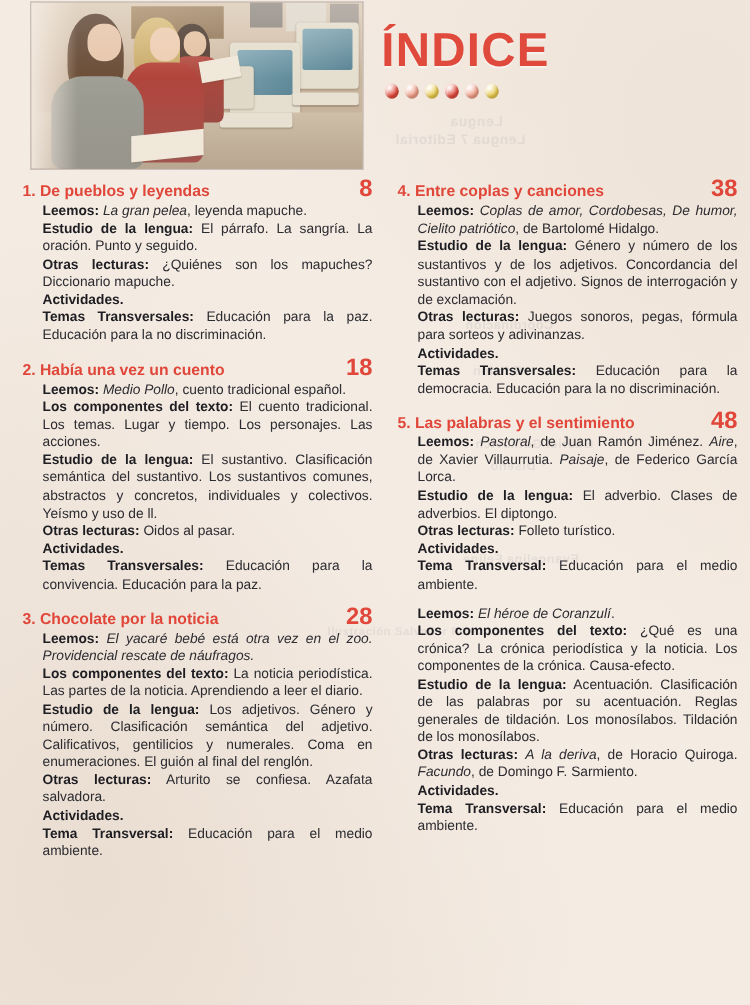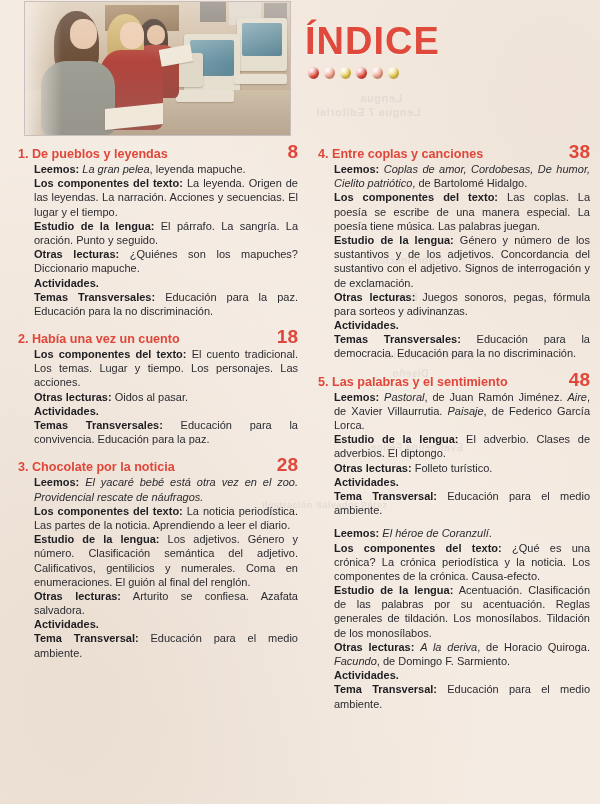--- a/index.html
+++ b/index.html
@@ -183,34 +183,35 @@
 
 <div class="cols">
   <div class="col col-left" id="col-left">
       <div class="unit">
         <div class="unit-head">
           <span class="unit-title">1. De pueblos y leyendas</span>
           <span class="unit-page">8</span>
         </div>
         <div class="unit-body">
           <p><b>Leemos:</b> <i>La gran pelea</i>, leyenda mapuche.</p>
-          <p><b>Los componentes del texto:</b> La leyenda. Origen de las leyendas. La narración. Acciones y secuencias. El lugar y el tiempo.</p>
           <p><b>Estudio de la lengua:</b> El párrafo. La sangría. La oración. Punto y seguido.</p>
           <p><b>Otras lecturas:</b> ¿Quiénes son los mapuches? Diccionario mapuche.</p>
           <p><b>Actividades.</b></p>
           <p><b>Temas Transversales:</b> Educación para la paz. Educación para la no discriminación.</p>
         </div>
       </div>
       <div class="unit">
         <div class="unit-head">
           <span class="unit-title">2. Había una vez un cuento</span>
           <span class="unit-page">18</span>
         </div>
         <div class="unit-body">
+          <p><b>Leemos:</b> <i>Medio Pollo</i>, cuento tradicional español.</p>
           <p><b>Los componentes del texto:</b>  El cuento tradicional. Los temas. Lugar y tiempo. Los personajes. Las acciones.</p>
+          <p><b>Estudio de la lengua:</b> El sustantivo. Clasificación semántica del sustantivo. Los sustantivos comunes, abstractos y concretos, individuales y colectivos. Yeísmo y uso de ll.</p>
           <p><b>Otras lecturas:</b> Oidos al pasar.</p>
           <p><b>Actividades.</b></p>
           <p><b>Temas Transversales:</b> Educación para la convivencia. Educación para la paz.</p>
         </div>
       </div>
       <div class="unit">
         <div class="unit-head">
           <span class="unit-title">3. Chocolate por la noticia</span>
           <span class="unit-page">28</span>
         </div>
@@ -225,21 +226,20 @@
       </div>
     </div>
   <div class="col col-right" id="col-right">
       <div class="unit">
         <div class="unit-head">
           <span class="unit-title">4. Entre coplas y canciones</span>
           <span class="unit-page">38</span>
         </div>
         <div class="unit-body">
           <p><b>Leemos:</b> <i>Coplas de amor, Cordobesas, De humor, Cielito patriótico</i>, de Bartolomé Hidalgo.</p>
-          <p><b>Los componentes del texto:</b> Las coplas. La poesía se escribe de una manera especial. La poesía tiene música. Las palabras juegan.</p>
           <p><b>Estudio de la lengua:</b> Género y número de los sustantivos y de los adjetivos. Concordancia del sustantivo con el adjetivo. Signos de interrogación y de exclamación.</p>
           <p><b>Otras lecturas:</b> Juegos sonoros, pegas, fórmula para sorteos y adivinanzas.</p>
           <p><b>Actividades.</b></p>
           <p><b>Temas Transversales:</b> Educación para la democracia. Educación para la no discriminación.</p>
         </div>
       </div>
       <div class="unit">
         <div class="unit-head">
           <span class="unit-title">5. Las palabras y el sentimiento</span>
           <span class="unit-page">48</span>

